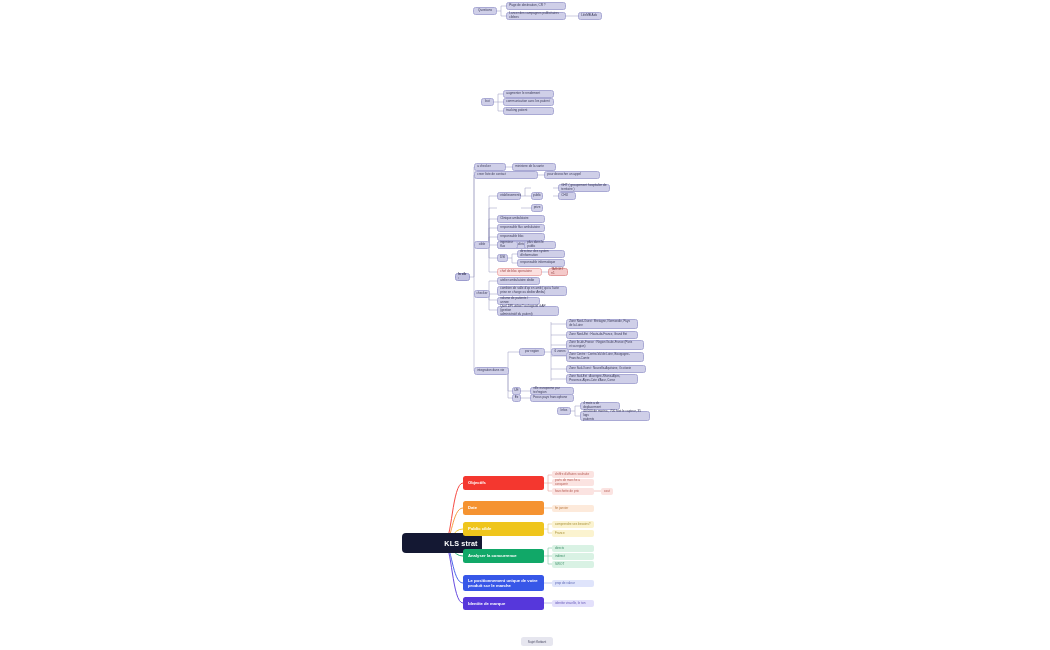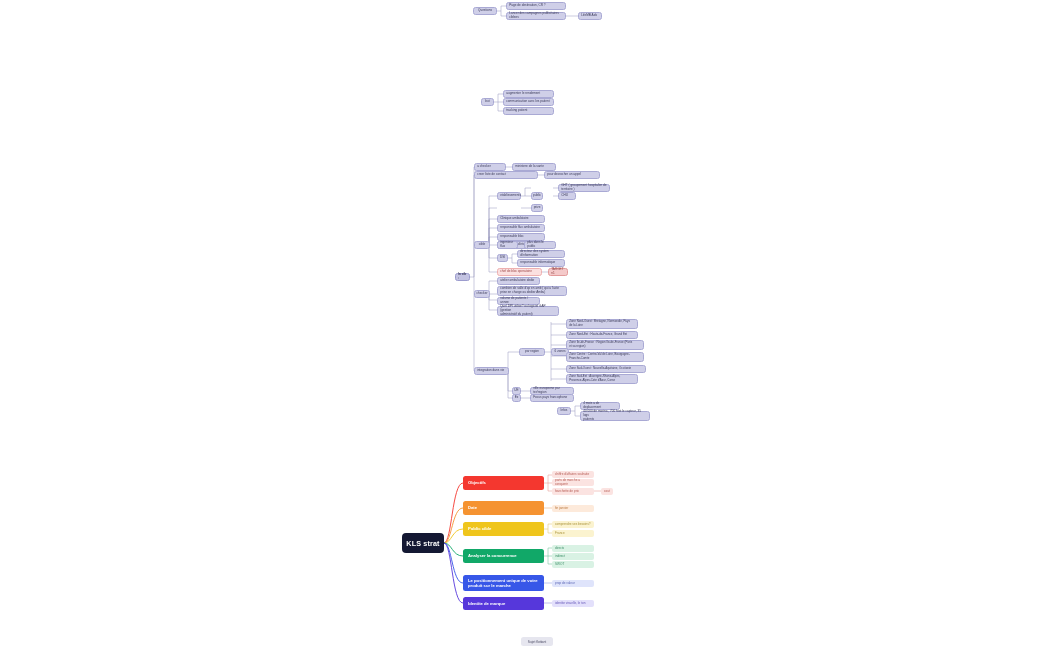--- a/index.html
+++ b/index.html
@@ -235,21 +235,21 @@
   <div class="node center" style="left:512px;top:387px;width:9px;height:8px;">UE</div>
   <div class="node" style="left:530px;top:387px;width:44px;height:8px;">ville europeene par ter/region</div>
   <div class="node center" style="left:512px;top:394px;width:9px;height:8px;">Ex</div>
   <div class="node" style="left:530px;top:394px;width:44px;height:8px;">Focus pays francophone</div>
 
   <div class="node center" style="left:557px;top:407px;width:14px;height:8px;">Infos</div>
   <div class="node" style="left:580px;top:402px;width:40px;height:8px;">4 mois a de deplacement</div>
   <div class="node" style="left:580px;top:411px;width:70px;height:10px;">40 000 de marina , 700 foot le capteur, 35 logs 
 patients</div>
 
-  <div class="kls-root" style="left:402px;top:533px;width:42px;height:20px;">KLS strat</div>
+  <div class="kls-root" style="left:402px;top:533px;width:42px;height:20px;padding-left:38px;">KLS strat</div>
 
   <div class="bar" style="left:463px;top:476px;width:81px;height:14px;background:#f4372f;">Objectifs</div>
   <div class="leaf lr" style="left:552px;top:471px;width:42px;height:7px;">chiffre d'affaires souhaite</div>
   <div class="leaf lr" style="left:552px;top:479px;width:42px;height:7px;">parts de marche a conquerir</div>
   <div class="leaf lr" style="left:552px;top:488px;width:42px;height:7px;">fourchette de prix</div>
   <div class="leaf lr" style="left:601px;top:488px;width:12px;height:7px;">cout</div>
 
   <div class="bar" style="left:463px;top:501px;width:81px;height:14px;background:#f59331;">Date</div>
   <div class="leaf lo" style="left:552px;top:505px;width:42px;height:7px;">fin janvier</div>
 

